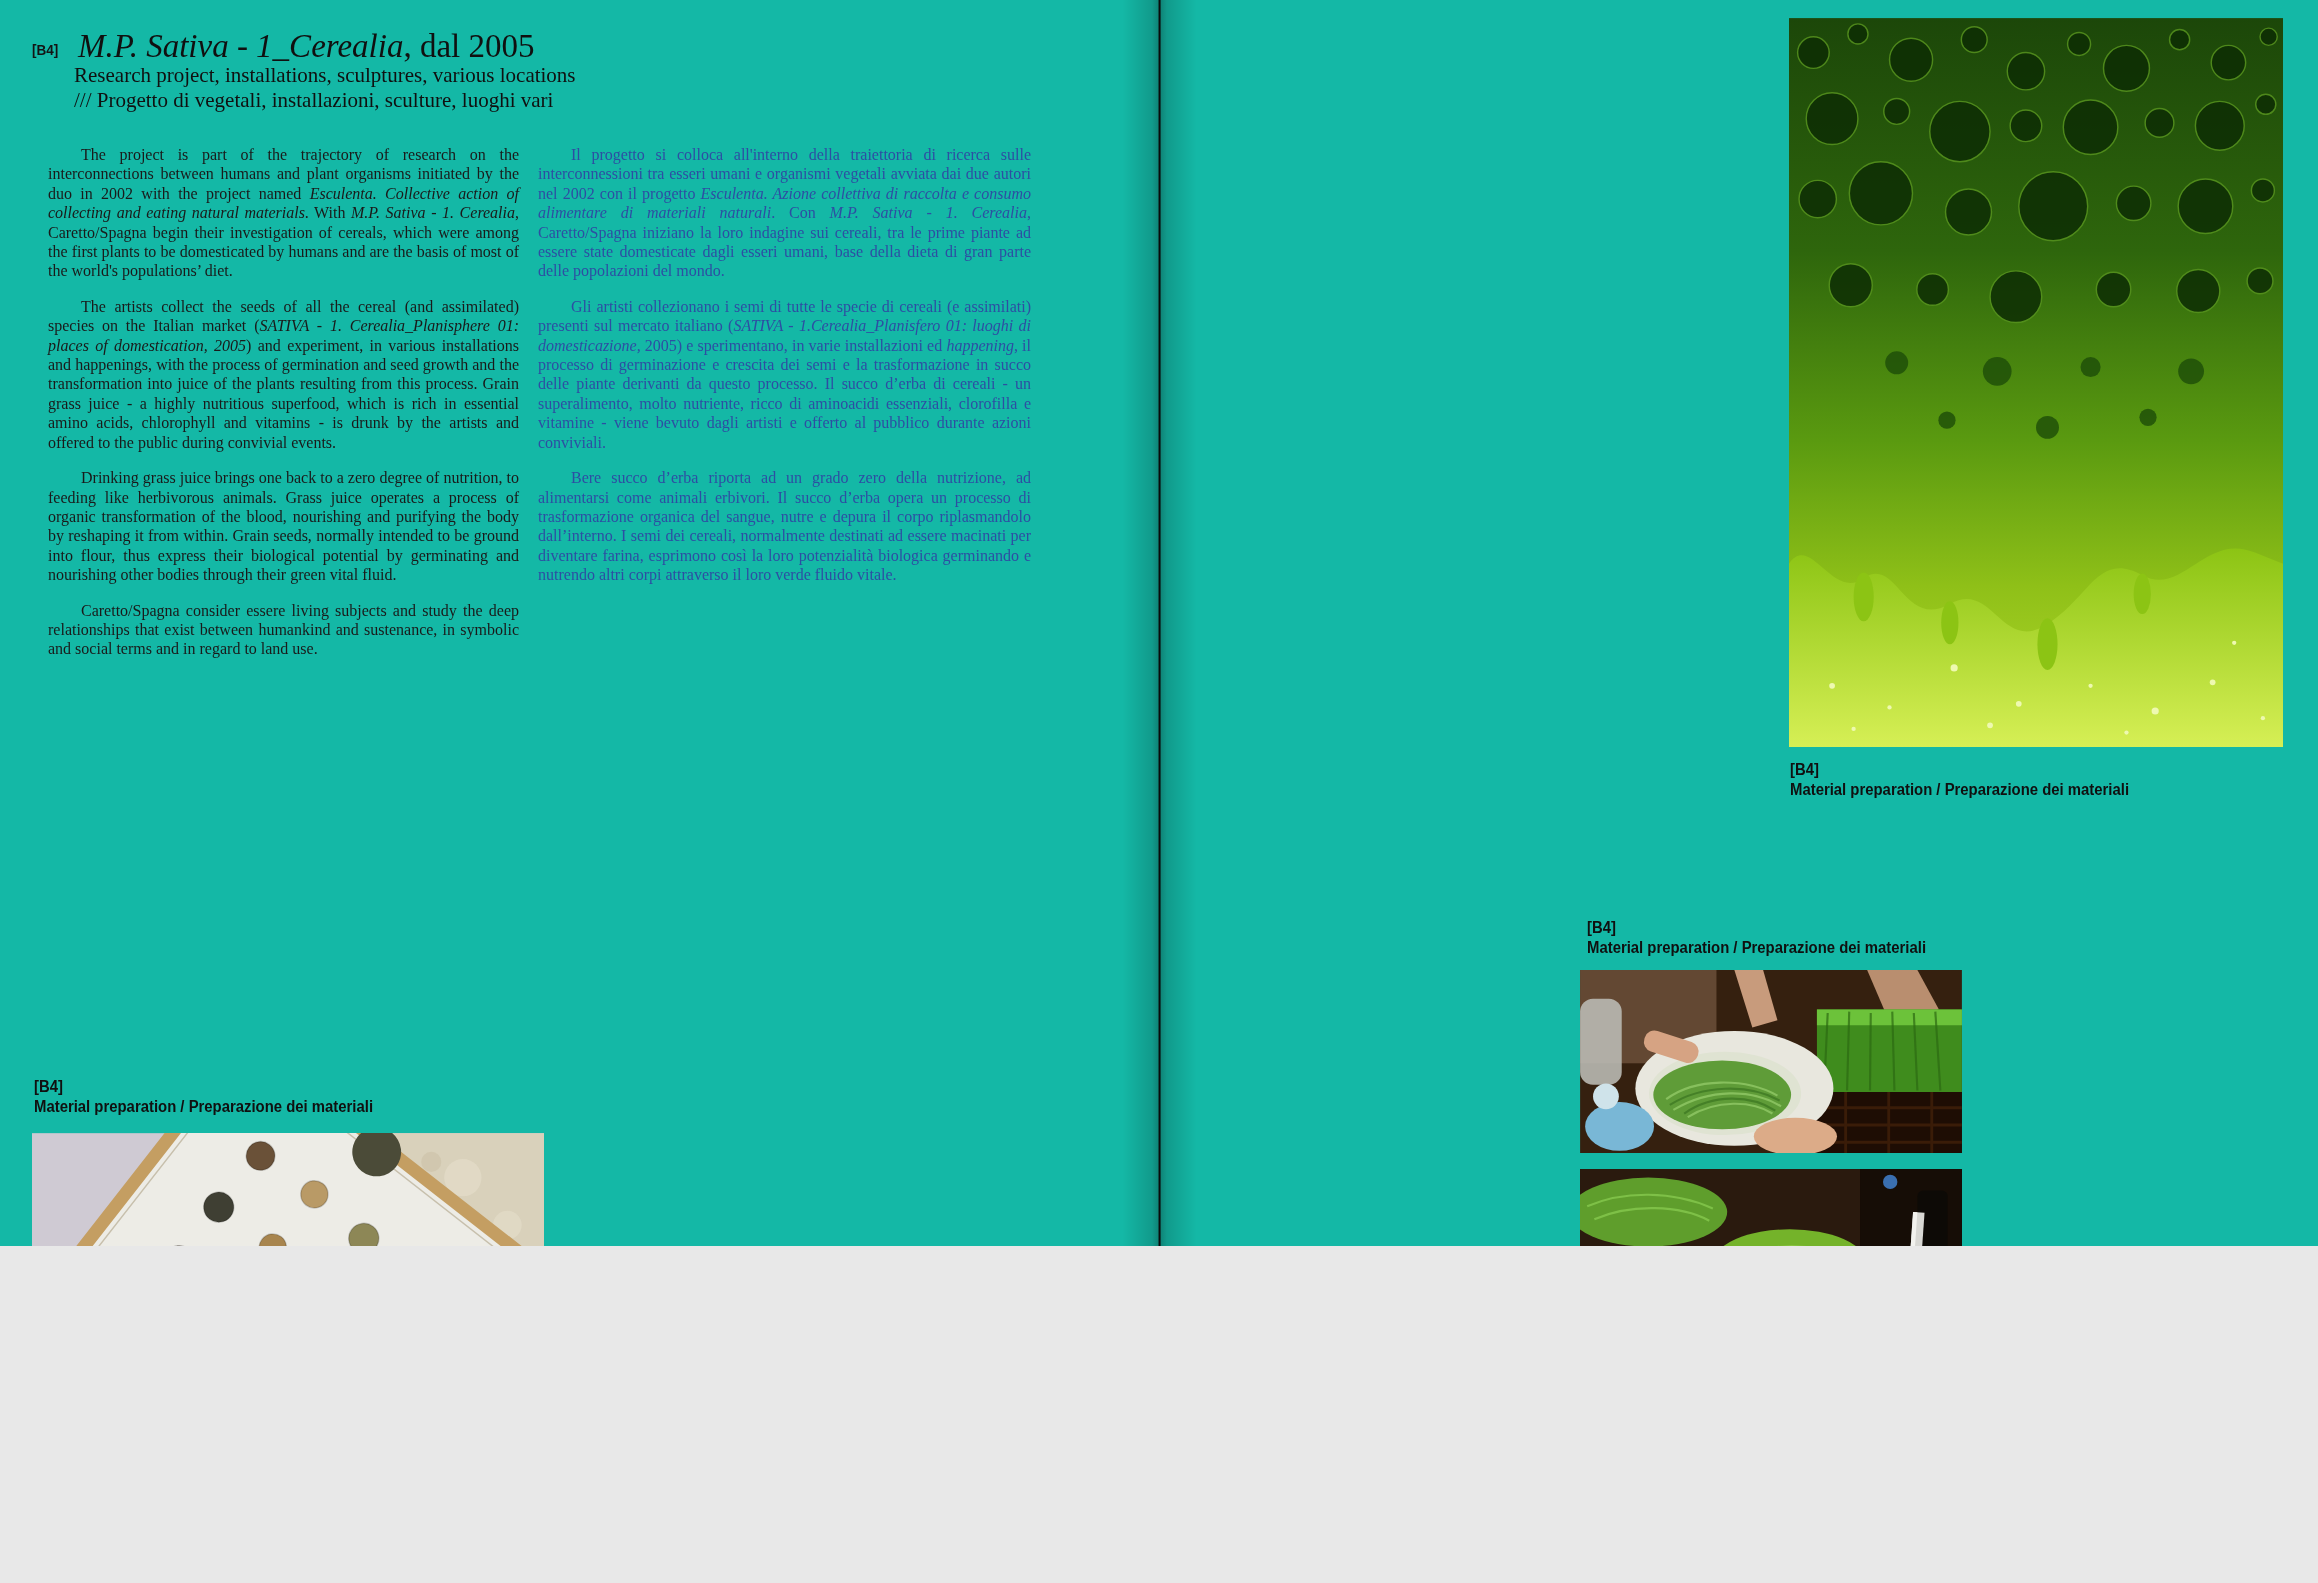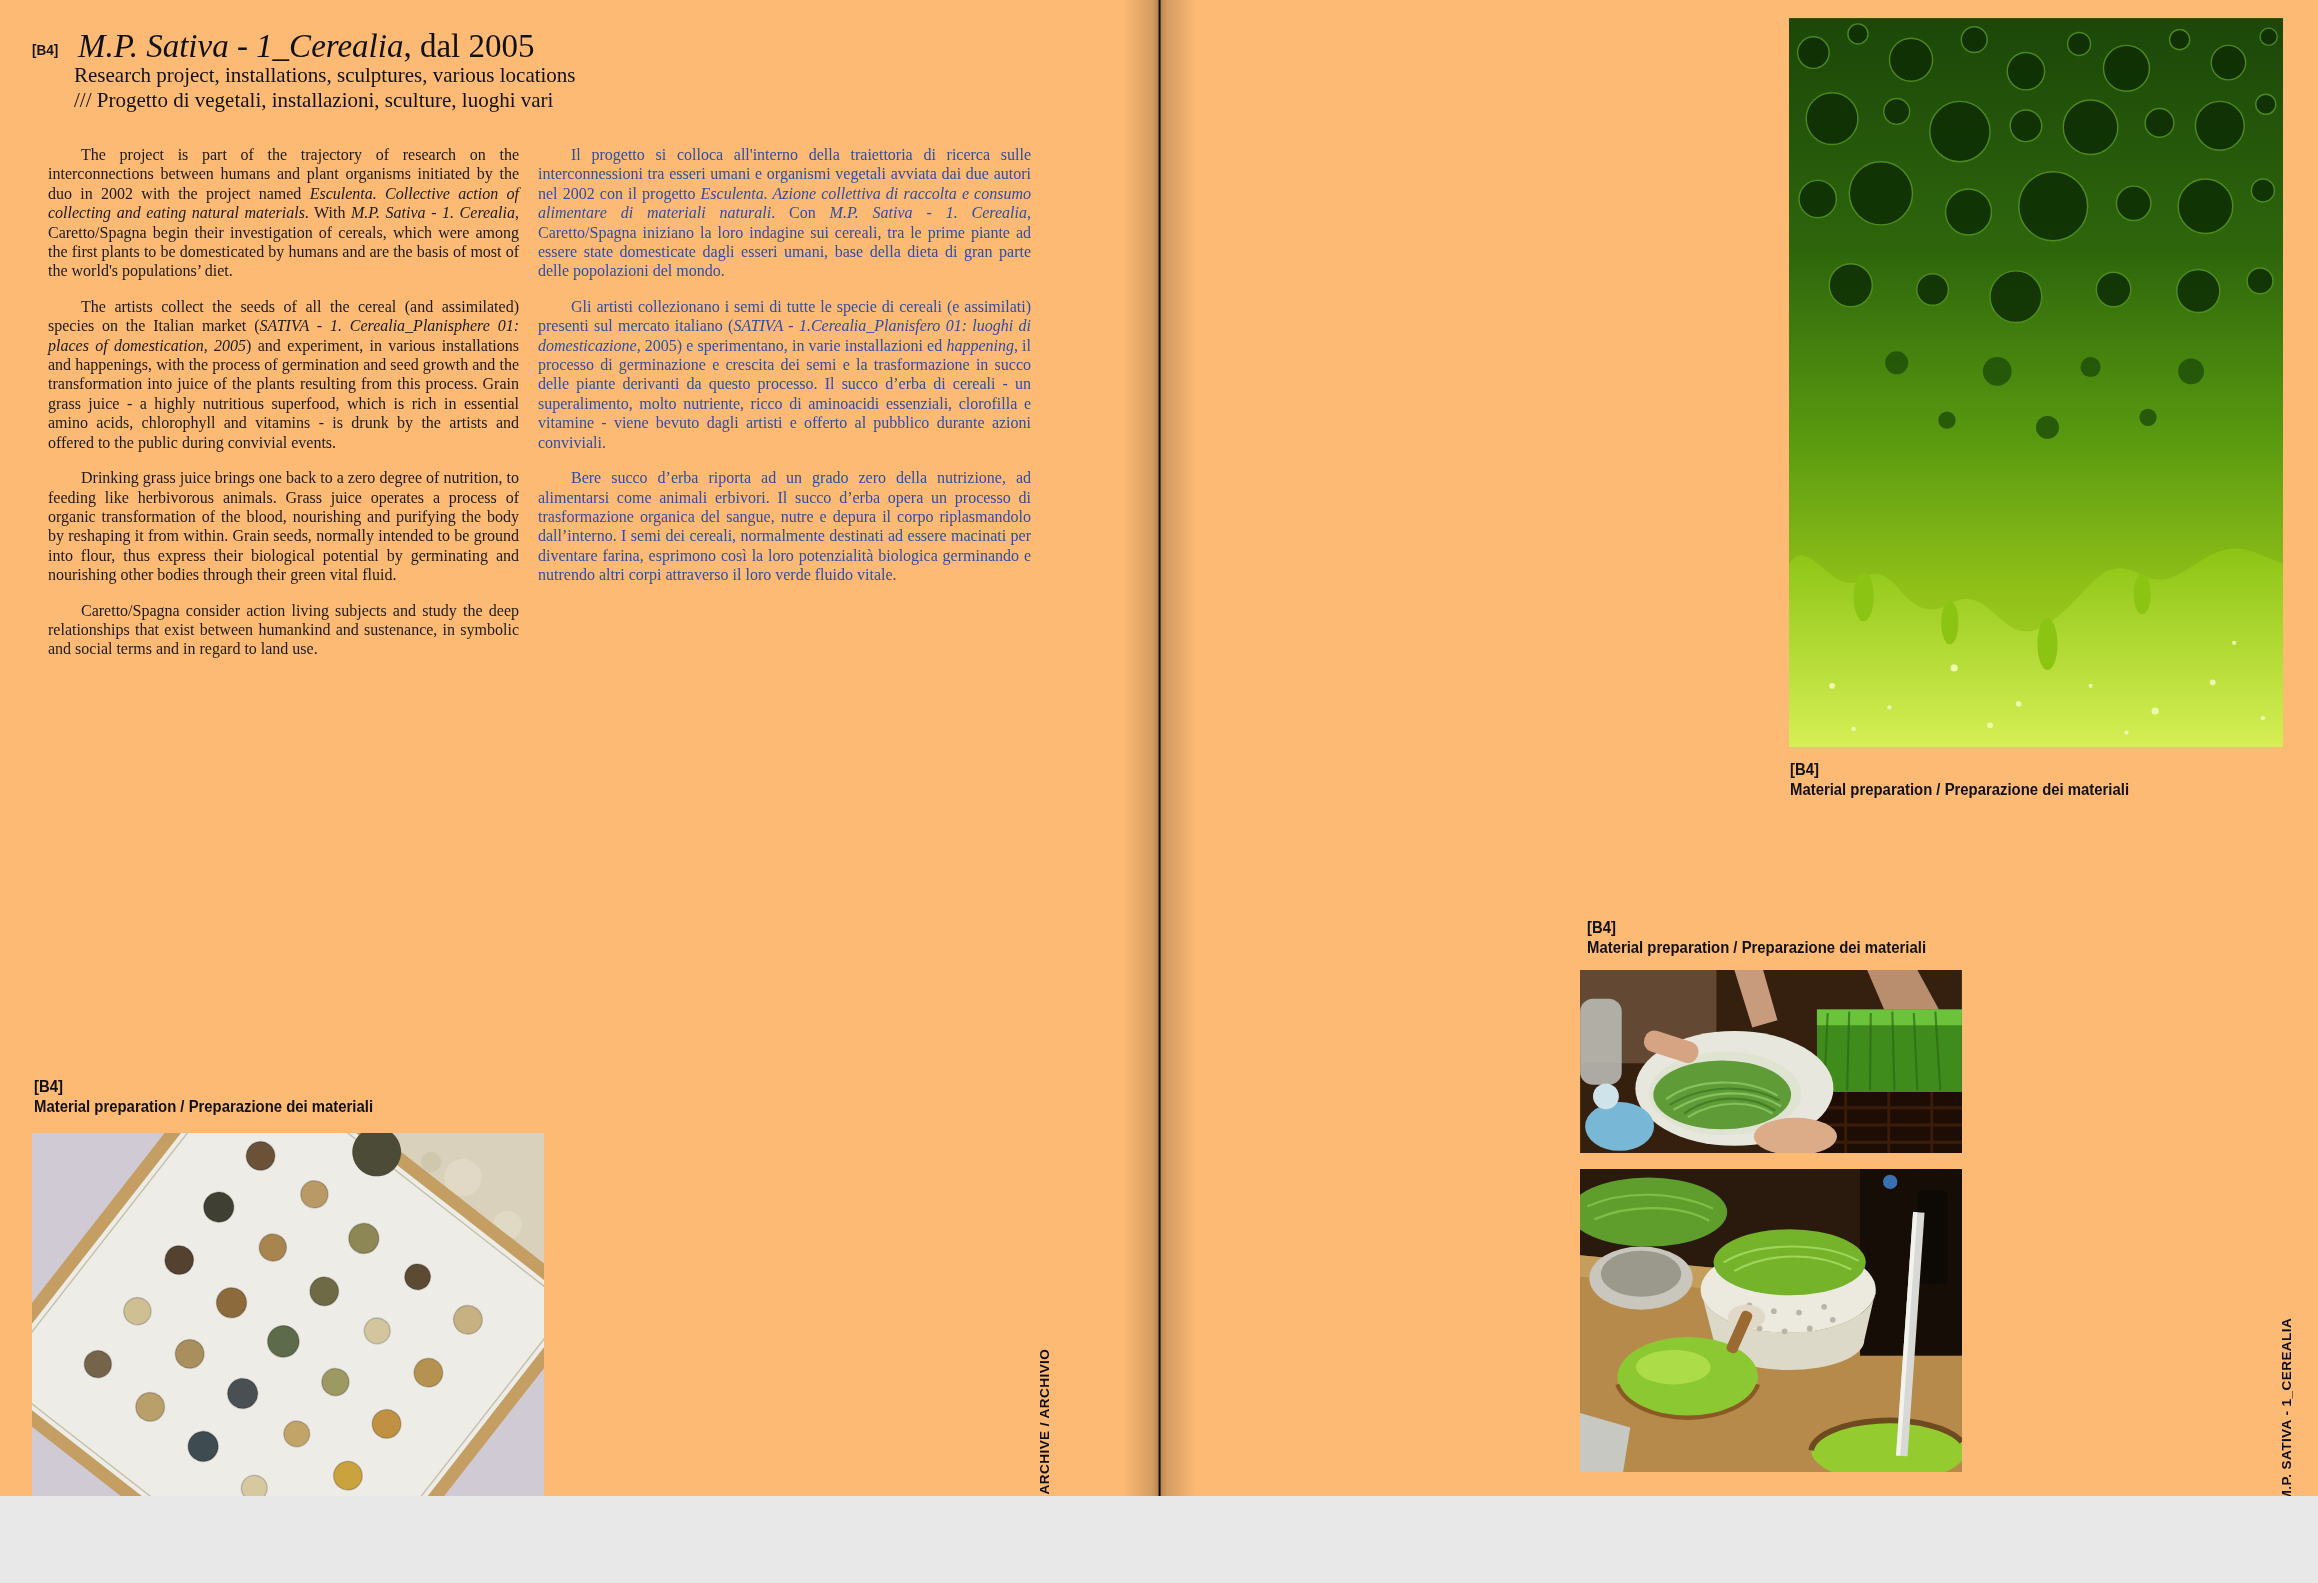--- a/index.html
+++ b/index.html
@@ -1,17 +1,17 @@
 <!DOCTYPE html>
 <html lang="en" style="--it-blue: #2d4ea3;font-size:11.5px"><head>
 <meta charset="utf-8">
 <style>
   html,body{margin:0;padding:0;background:#e8e8e8;}
   .spread{
-    position:relative;width:2319px;height:1496px;background:#fdba74;
+    position:relative;width:2319px;height:1246px;background:#14b8a6;
     font-family:"Liberation Serif",serif;color:#141414;overflow:hidden;
   }
   
   .ref-label{
     position:absolute;font-family:"Liberation Sans",sans-serif;font-weight:700;
     font-size:14.4px;line-height:14.4px;transform:scaleX(.94);transform-origin:0 0;
   }
   .page-title{
     position:absolute;left:74px;top:24.4px;margin:4px;font-weight:400;
     font-size:33px;line-height:36px;white-space:nowrap;color:#101010;
@@ -73,21 +73,21 @@
 
     <h1 class="page-title"><em>M.P. Sativa - 1_Cerealia</em><span>, dal 2005</span></h1>
 
     <div class="subtitle subtitle-en">Research project, installations, sculptures, various locations</div>
     <div class="subtitle subtitle-it">/// Progetto di vegetali, installazioni, sculture, luoghi vari</div>
 
     <div class="col col-en" lang="en">
         <p><span>The project is part of the trajectory of research on the interconnections between humans and plant organisms initiated by the duo in 2002 with the project named </span><em>Esculenta. Collective action of collecting and eating natural materials</em><span>. With </span><em>M.P. Sativa - 1. Cerealia</em><span>, Caretto/Spagna begin their investigation of cereals, which were among the first plants to be domesticated by humans and are the basis of most of the world's populations’ diet.</span></p>
         <p><span>The artists collect the seeds of all the cereal (and assimilated) species on the Italian market (</span><em>SATIVA - 1. Cerealia_Planisphere 01: places of domestication, 2005</em><span>) and experiment, in various installations and happenings, with the process of germination and seed growth and the transformation into juice of the plants resulting from this process. Grain grass juice - a highly nutritious superfood, which is rich in essential amino acids, chlorophyll and vitamins - is drunk by the artists and offered to the public during convivial events.</span></p>
         <p><span>Drinking grass juice brings one back to a zero degree of nutrition, to feeding like herbivorous animals. Grass juice operates a process of organic transformation of the blood, nourishing and purifying the body by reshaping it from within. Grain seeds, normally intended to be ground into flour, thus express their biological potential by germinating and nourishing other bodies through their green vital fluid.</span></p>
-        <p><span>Caretto/Spagna consider action living subjects and study the deep relationships that exist between humankind and sustenance, in symbolic and social terms and in regard to land use.</span></p>
+        <p><span>Caretto/Spagna consider essere living subjects and study the deep relationships that exist between humankind and sustenance, in symbolic and social terms and in regard to land use.</span></p>
       </div>
     <div class="col col-it" lang="it">
         <p><span>Il progetto si colloca all'interno della traiettoria di ricerca sulle interconnessioni tra esseri umani e organismi vegetali avviata dai due autori nel 2002 con il progetto </span><em>Esculenta. Azione collettiva di raccolta e consumo alimentare di materiali naturali</em><span>. Con </span><em>M.P. Sativa - 1. Cerealia</em><span>, Caretto/Spagna iniziano la loro indagine sui cereali, tra le prime piante ad essere state domesticate dagli esseri umani, base della dieta di gran parte delle popolazioni del mondo.</span></p>
         <p><span>Gli artisti collezionano i semi di tutte le specie di cereali (e assimilati) presenti sul mercato italiano (</span><em>SATIVA - 1.Cerealia_Planisfero 01: luoghi di domesticazione,</em><span> 2005) e sperimentano, in varie installazioni ed </span><em>happening</em><span>, il processo di germinazione e crescita dei semi e la trasformazione in succo delle piante derivanti da questo processo. Il succo d’erba di cereali - un superalimento, molto nutriente, ricco di aminoacidi essenziali, clorofilla e vitamine - viene bevuto dagli artisti e offerto al pubblico durante azioni conviviali.</span></p>
         <p><span>Bere succo d’erba riporta ad un grado zero della nutrizione, ad alimentarsi come animali erbivori. Il succo d’erba opera un processo di trasformazione organica del sangue, nutre e depura il corpo riplasmandolo dall’interno. I semi dei cereali, normalmente destinati ad essere macinati per diventare farina, esprimono così la loro potenzialità biologica germinando e nutrendo altri corpi attraverso il loro verde fluido vitale.</span></p>
       </div>
 
     <div class="caption" style="left:34px;top:1077px;">
       <span class="cap-ref">[B4]</span>
       <span>Material preparation / Preparazione dei materiali</span>

